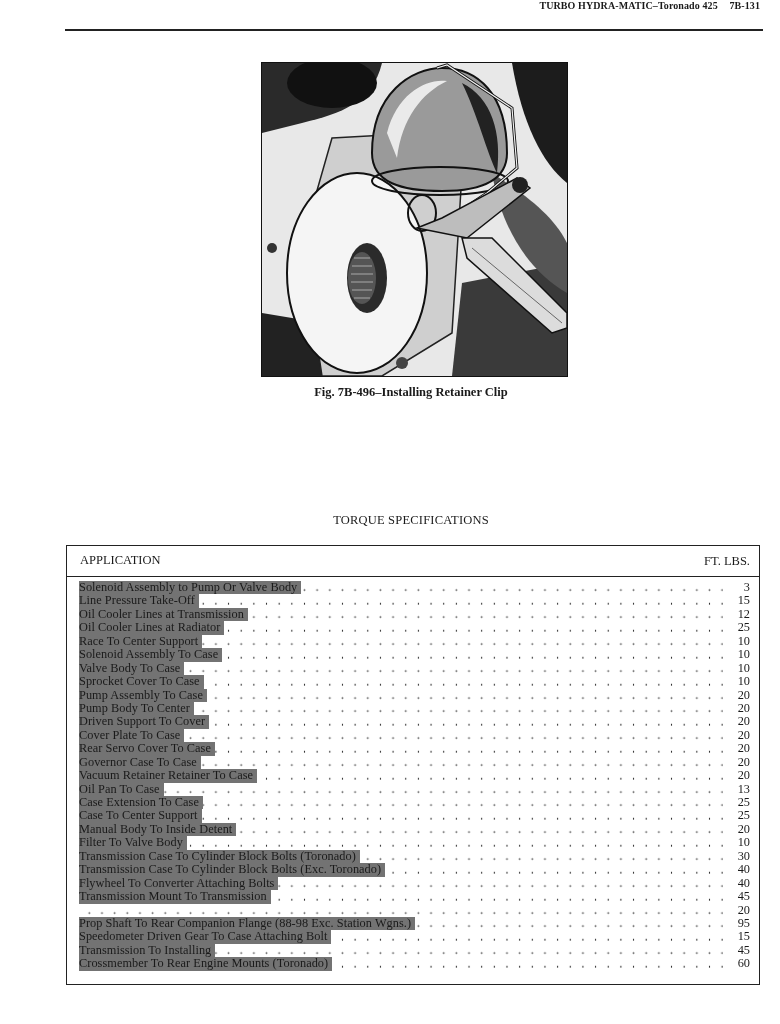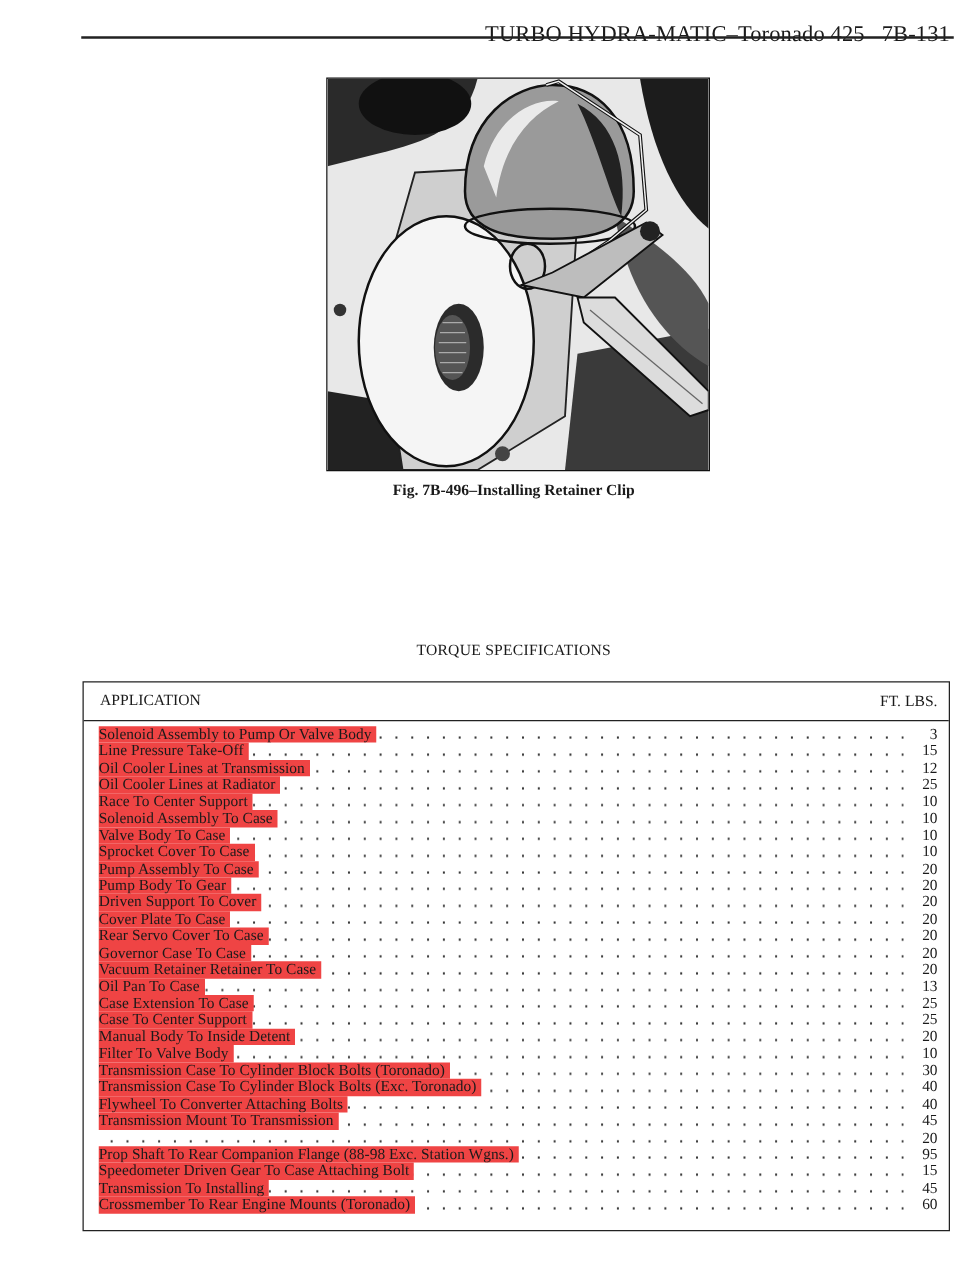--- a/index.html
+++ b/index.html
@@ -2,22 +2,22 @@
 <html><head>
 <meta charset="utf-8">
 <style>
   html, body { margin: 0; padding: 0; }
   body {
     width: 780px; height: 1024px; background: #ffffff; position: relative;
     overflow: hidden; color: #1a1a1a;
     font-family: "Liberation Serif", "DejaVu Serif", serif;
   }
   .running-head {
-    position: absolute; right: 20px; top: 17px;
-    font-size: 18px; font-weight: normal; letter-spacing: 0.1px; white-space: nowrap;
+    position: absolute; right: 20px; top: 0;
+    font-size: 10px; font-weight: bold; letter-spacing: 0.1px; white-space: nowrap;
   }
   .running-head .page-no { margin-left: 9px; }
   .head-rule {
     position: absolute; left: 65px; top: 29px; width: 698px; height: 2px; background: #222;
   }
   .figure {
     position: absolute; left: 261px; top: 62px; width: 305px; height: 313px;
     border: 1.5px solid #111; background: #f2f2f2; overflow: hidden;
   }
   .figure svg { display: block; width: 100%; height: 100%; }
@@ -47,21 +47,21 @@
     position: relative; height: 13.45px; line-height: 13.45px; font-size: 12.3px;
   }
   .row .leader {
     position: absolute; left: 12px; right: 36px; top: 0; height: 13.45px;
     background-image: radial-gradient(circle, #333 0.75px, transparent 1.1px);
     background-size: 12.67px 13.45px;
     background-position: 4px 3px;
     background-attachment: scroll;
   }
   .row .label {
-    position: absolute; left: 12px; top: 0; background: #ef4444; padding-right: 4px;
+    position: absolute; left: 12px; top: 0; background: #737373; padding-right: 4px;
     white-space: nowrap; letter-spacing: 0.05px;
   }
   .row .val {
     position: absolute; right: 9px; top: 0; background: #fff; padding-left: 3px;
     text-align: right; min-width: 16px;
   }
 </style>
 </head>
 <body>
 
@@ -164,21 +164,21 @@
         <span class="label">Sprocket Cover To Case</span>
         <span class="val">10</span>
       </div>
       <div class="row">
         <span class="leader" style="background-position: 4px 3px;"></span>
         <span class="label">Pump Assembly To Case</span>
         <span class="val">20</span>
       </div>
       <div class="row">
         <span class="leader" style="background-position: 4px 3px;"></span>
-        <span class="label">Pump Body To Gear</span>
+        <span class="label">Pump Body To Center</span>
         <span class="val">20</span>
       </div>
       <div class="row">
         <span class="leader" style="background-position: 4px 3px;"></span>
         <span class="label">Driven Support To Cover</span>
         <span class="val">20</span>
       </div>
       <div class="row">
         <span class="leader" style="background-position: 4px -10.45px;"></span>
         <span class="label">Cover Plate To Case</span>

